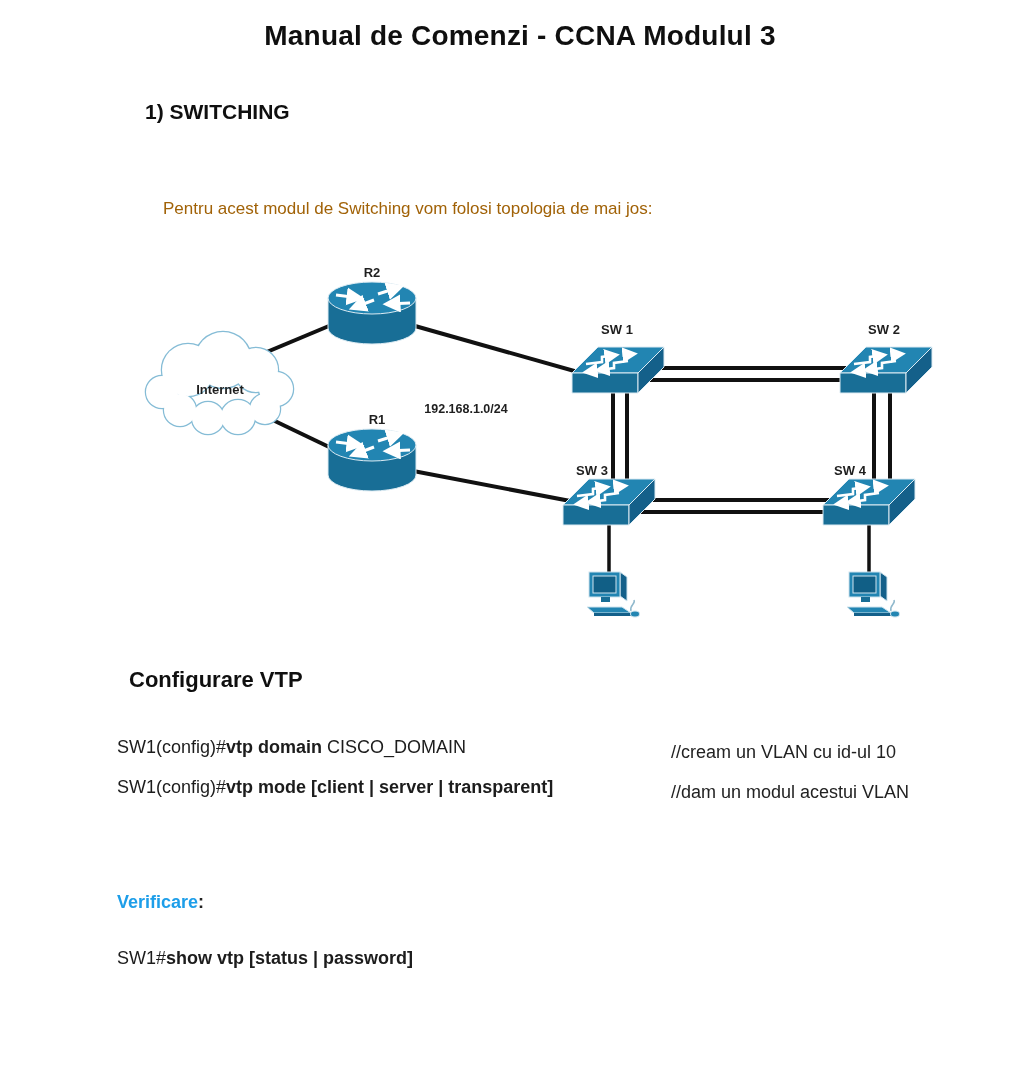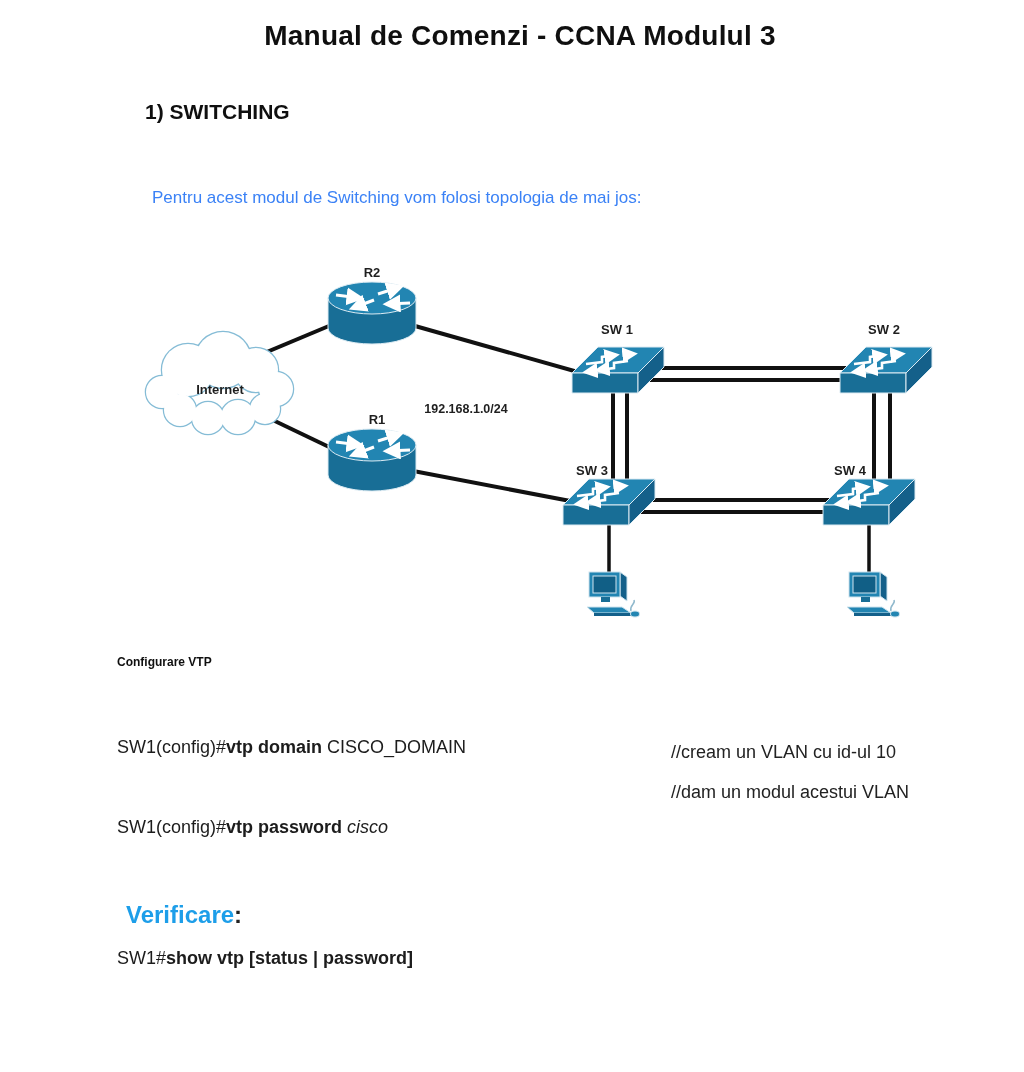--- a/index.html
+++ b/index.html
@@ -9,47 +9,47 @@
   }
   .title {
     position:absolute; top:12px; left:0; width:100%; margin:8px;
     text-align:center; font-size:28px; font-weight:800; color:#0f0f0f; letter-spacing:.2px;
   }
   .section-heading {
     position:absolute; top:100px; left:145px; margin:0;
     font-size:21px; font-weight:800; color:#0f0f0f;text-align:right;
   }
   .intro {
-    position:absolute; top:188px; left:152px; margin:0;
-    font-size:17px; color:#3b82f6;
+    position:absolute; top:188px; left:152px; margin:11px;
+    font-size:17px; color:#a16207;
   }
   .diagram { position:absolute; top:252px; left:100px; }
   .diagram text {
     font-family:"Liberation Sans", sans-serif; font-weight:bold; fill:#1f1f1f;
   }
   .dev-label { font-size:13px; }
   .subnet-label { font-size:12.5px; }
   .cloud-label { font-size:13px; fill:#333333; }
   .vtp-heading {
-    position:absolute; top:655px; left:117px; margin:0;
-    font-size:12px; font-weight:800; color:#0f0f0f;
+    position:absolute; top:655px; left:117px; margin:12px;
+    font-size:22px; font-weight:800; color:#0f0f0f;
   }
   .cmd {
     position:absolute; left:117px; font-size:18px; color:#1c1c1c; line-height:1.2;
   }
   .cmd b { font-weight:700;text-align:right; }
   .cmd .it { font-style:italic; }
   .cmd1 { top:737px; } .cmd2 { top:777px; } .cmd3 { top:817px; }
   .comment {
     position:absolute; left:671px; font-size:18px; color:#222222; line-height:1.2;
   }
   .comment1 { top:742px; } .comment2 { top:782px; }
   .verify-heading {
-    position:absolute; top:892px; left:117px; margin:9px;
-    font-size:24px; font-weight:700; color:#222222;
+    position:absolute; top:892px; left:117px; margin:0;
+    font-size:18px; font-weight:700; color:#222222;
   }
   .verify-heading .blue { color:#1d9ee9; }
   .vcmd1 { top:948px; } .vcmd2 { top:986px; }
 </style>
 </head>
 <body>
 
 <div class="page">
 
   <h1 class="title">Manual de Comenzi - CCNA Modulul 3</h1>
@@ -151,22 +151,22 @@
     <text class="dev-label" x="784" y="82" text-anchor="middle">SW 2</text>
     <text class="dev-label" x="492" y="223" text-anchor="middle">SW 3</text>
     <text class="dev-label" x="750" y="223" text-anchor="middle">SW 4</text>
     <text class="subnet-label" x="366" y="161" text-anchor="middle">192.168.1.0/24</text>
   </svg>
 
   <h3 class="vtp-heading">Configurare VTP</h3>
 
   <div class="cmd cmd1"><span>SW1(config)#</span><b>vtp domain</b><span> CISCO_DOMAIN</span></div>
 
+  <div class="cmd cmd2"><span>SW1(config)#</span><b>vtp mode [client | server | transparent]</b><span></span></div>
 
-  <div class="cmd cmd3"><span>SW1(config)#</span><b>vtp password</b><span class="it"> cisco</span></div>
 
   <div class="comment comment1">//cream un VLAN cu id-ul 10</div>
   <div class="comment comment2">//dam un modul acestui VLAN</div>
 
   <h4 class="verify-heading"><span class="blue">Verificare</span><span>:</span></h4>
 
   <div class="cmd vcmd1"><span>SW1#</span><b>show vtp [status | password]</b></div>
 
 
 </div>

